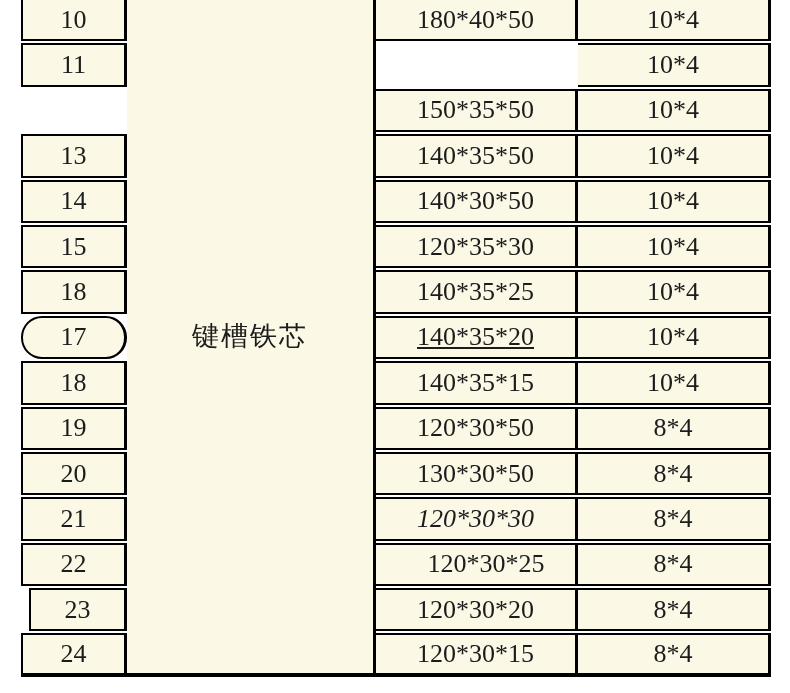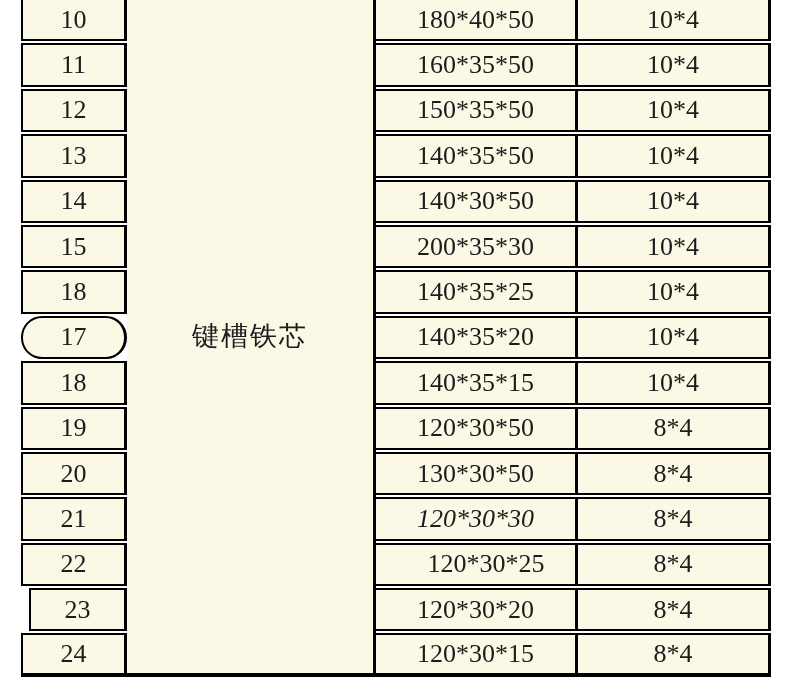--- a/index.html
+++ b/index.html
@@ -53,39 +53,37 @@
 <body>
 
 <div class="canvas">
   <div class="tbl" id="spec-table">
     <div class="cell merged bottom" id="merged-cell" style="grid-row: 1 / span 15;">键槽铁芯</div>
 
   <div class="cell c1" style="grid-row: 1;">10</div>
       <div class="cell c3" style="grid-row: 1;">180*40*50</div>
       <div class="cell c4" style="grid-row: 1;">10*4</div>
       <div class="cell c1" style="grid-row: 2;">11</div>
-      <div class="cell c3" style="grid-row: 2;">160*35*50</div>
       <div class="cell c4" style="grid-row: 2;">10*4</div>
-      <div class="cell c1" style="grid-row: 3;">12</div>
       <div class="cell c3" style="grid-row: 3;">150*35*50</div>
       <div class="cell c4" style="grid-row: 3;">10*4</div>
       <div class="cell c1" style="grid-row: 4;">13</div>
       <div class="cell c3" style="grid-row: 4;">140*35*50</div>
       <div class="cell c4" style="grid-row: 4;">10*4</div>
       <div class="cell c1" style="grid-row: 5;">14</div>
       <div class="cell c3" style="grid-row: 5;">140*30*50</div>
       <div class="cell c4" style="grid-row: 5;">10*4</div>
       <div class="cell c1" style="grid-row: 6;">15</div>
-      <div class="cell c3" style="grid-row: 6;">200*35*30</div>
+      <div class="cell c3" style="grid-row: 6;">120*35*30</div>
       <div class="cell c4" style="grid-row: 6;">10*4</div>
       <div class="cell c1" style="grid-row: 7;">18</div>
       <div class="cell c3" style="grid-row: 7;">140*35*25</div>
       <div class="cell c4" style="grid-row: 7;">10*4</div>
       <div class="cell c1" style="grid-row: 8; border-radius: 21px;">17</div>
-      <div class="cell c3" style="grid-row: 8;">140*35*20</div>
+      <div class="cell c3" style="grid-row: 8; text-decoration: underline;">140*35*20</div>
       <div class="cell c4" style="grid-row: 8;">10*4</div>
       <div class="cell c1" style="grid-row: 9;">18</div>
       <div class="cell c3" style="grid-row: 9;">140*35*15</div>
       <div class="cell c4" style="grid-row: 9;">10*4</div>
       <div class="cell c1" style="grid-row: 10;">19</div>
       <div class="cell c3" style="grid-row: 10;">120*30*50</div>
       <div class="cell c4" style="grid-row: 10;">8*4</div>
       <div class="cell c1" style="grid-row: 11;">20</div>
       <div class="cell c3" style="grid-row: 11;">130*30*50</div>
       <div class="cell c4" style="grid-row: 11;">8*4</div>

